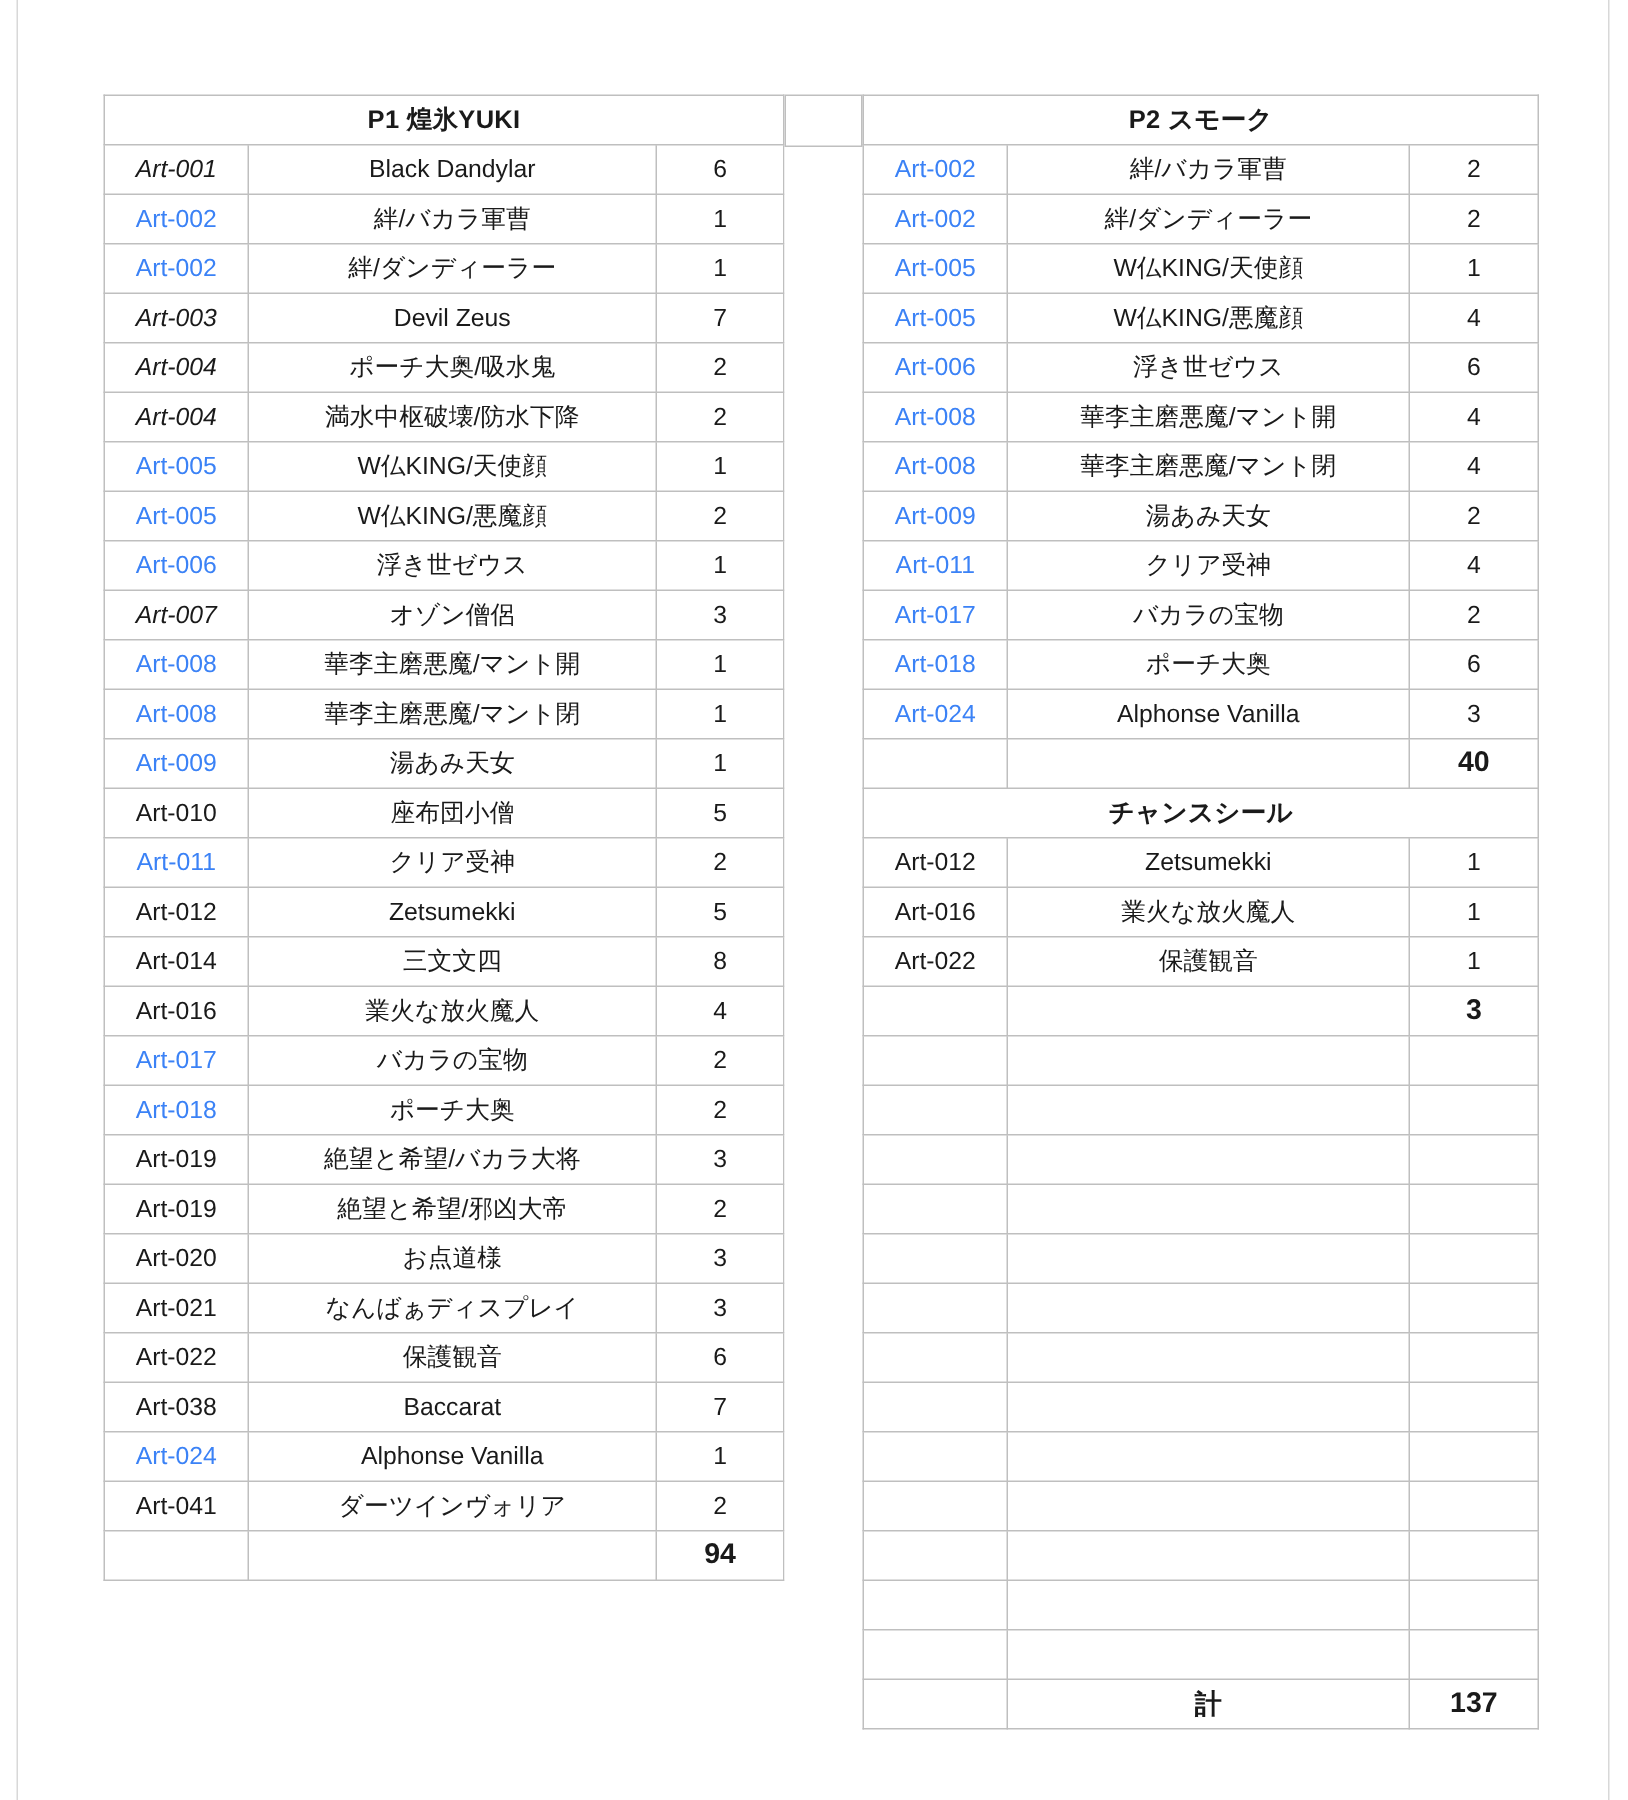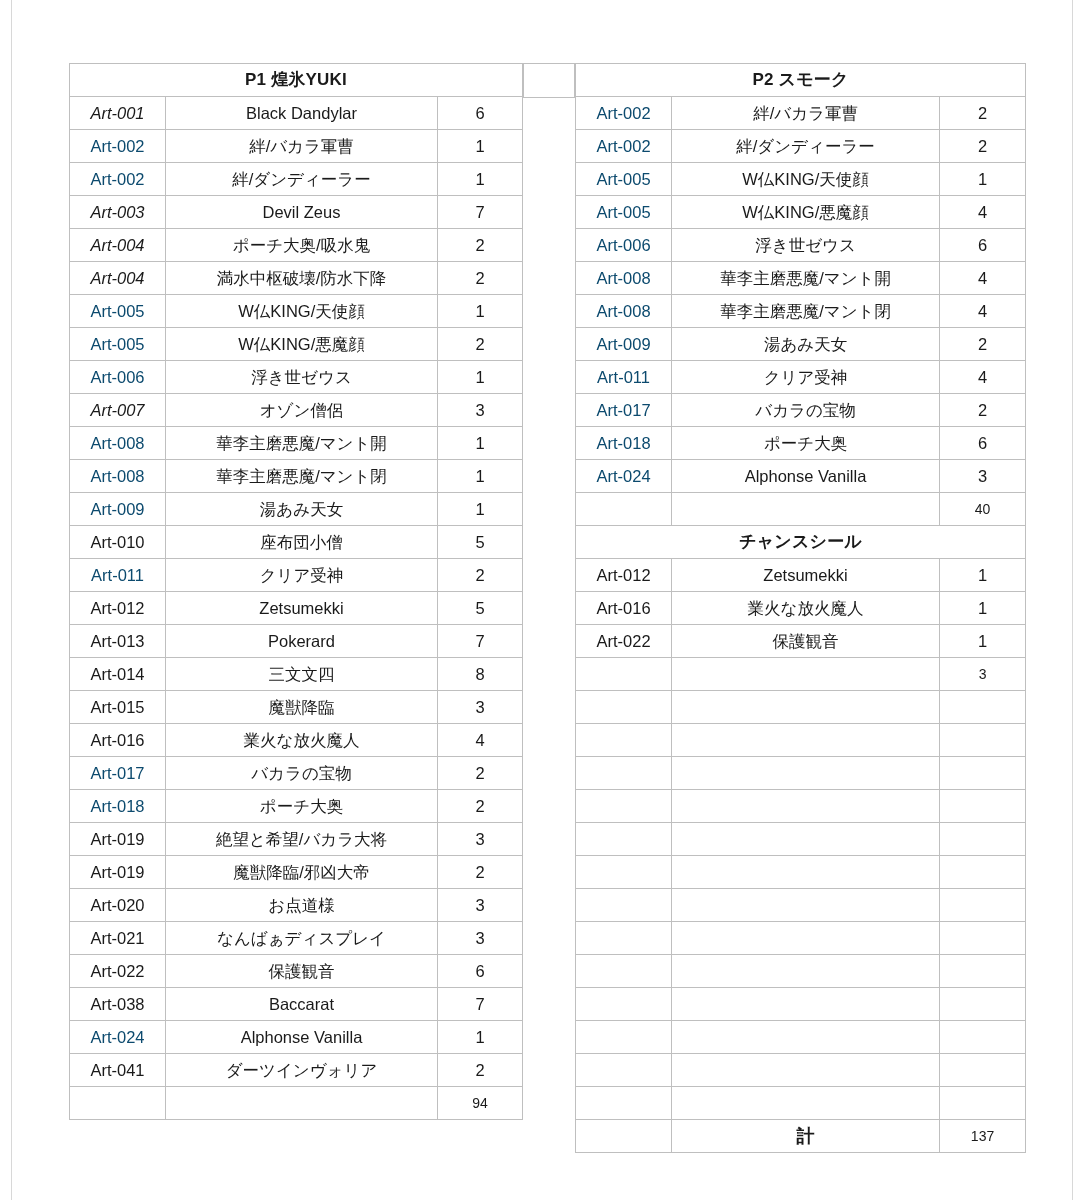--- a/index.html
+++ b/index.html
@@ -72,30 +72,30 @@
 
   
   td.header {
     background: #c6c6c6;
     font-weight: bold;
     font-size: 17px;
     letter-spacing: 0.2px;
     border-color: #bfbfbf;
   }
 
-  td.id-dark  { background: #c6c6c6; color: #0c4a6e; }
+  td.id-dark  { background: #c6c6c6; color: #3b82f6; }
   td.id-mid   { background: #d9d9d9; color: #1a1a1a; }
   td.id-light { background: #ededed; color: #1a1a1a; font-style: italic; }
 
   td.name { background: #ffffff; }
   td.qty  { background: #ffffff; }
 
   td.total-val {
-    font-weight: normal;
-    font-size: 14px;
+    font-weight: bold;
+    font-size: 19px;
     background: #ffffff;
   }
   td.total-label {
     font-weight: bold;
     font-size: 18px;
     background: #ffffff;
   }
   td.blank { background: #ffffff; }
 
   
@@ -205,35 +205,25 @@
           <td class="id-dark">Art-011</td>
           <td class="name">クリア受神</td>
           <td class="qty">2</td>
         </tr>
         <tr>
           <td class="id-mid">Art-012</td>
           <td class="name">Zetsumekki</td>
           <td class="qty">5</td>
         </tr>
         <tr>
-          <td class="id-mid">Art-013</td>
-          <td class="name">Pokerard</td>
-          <td class="qty">7</td>
-        </tr>
-        <tr>
           <td class="id-mid">Art-014</td>
           <td class="name">三文文四</td>
           <td class="qty">8</td>
         </tr>
         <tr>
-          <td class="id-mid">Art-015</td>
-          <td class="name">魔獣降臨</td>
-          <td class="qty">3</td>
-        </tr>
-        <tr>
           <td class="id-mid">Art-016</td>
           <td class="name">業火な放火魔人</td>
           <td class="qty">4</td>
         </tr>
         <tr>
           <td class="id-dark">Art-017</td>
           <td class="name">バカラの宝物</td>
           <td class="qty">2</td>
         </tr>
         <tr>
@@ -241,21 +231,21 @@
           <td class="name">ポーチ大奥</td>
           <td class="qty">2</td>
         </tr>
         <tr>
           <td class="id-mid">Art-019</td>
           <td class="name">絶望と希望/バカラ大将</td>
           <td class="qty">3</td>
         </tr>
         <tr>
           <td class="id-mid">Art-019</td>
-          <td class="name">魔獣降臨/邪凶大帝</td>
+          <td class="name">絶望と希望/邪凶大帝</td>
           <td class="qty">2</td>
         </tr>
         <tr>
           <td class="id-mid">Art-020</td>
           <td class="name">お点道様</td>
           <td class="qty">3</td>
         </tr>
         <tr>
           <td class="id-mid">Art-021</td>
           <td class="name">なんばぁディスプレイ</td>

